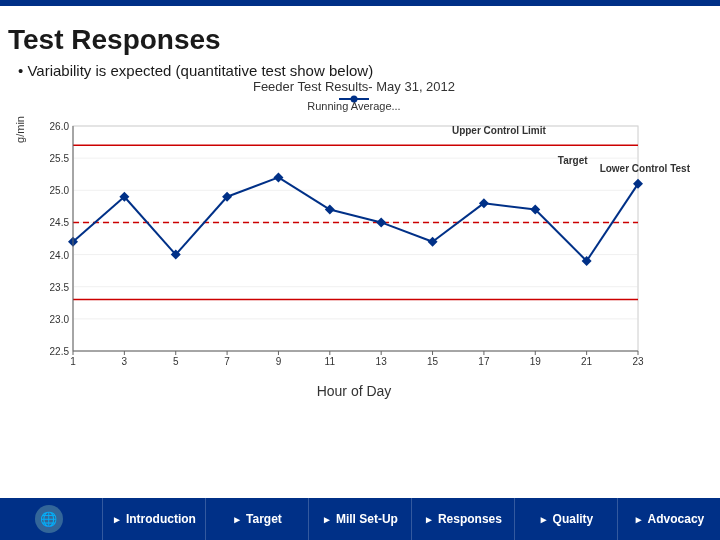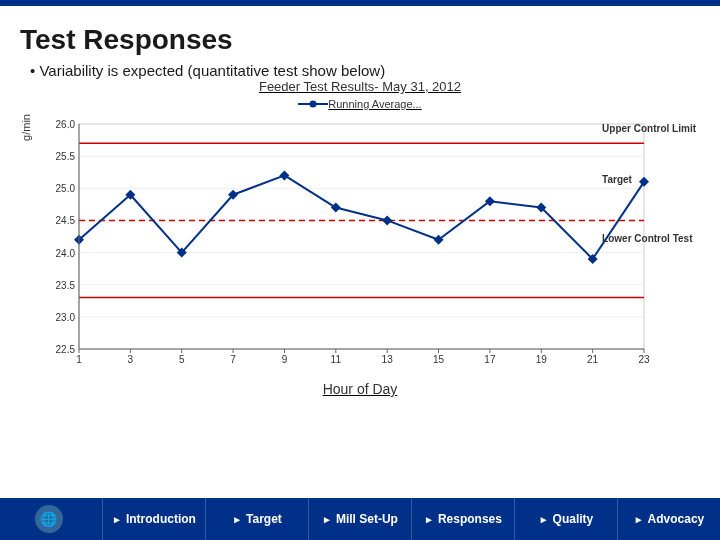--- a/index.html
+++ b/index.html
@@ -13,59 +13,59 @@
     }
 
     
     .top-bar {
       height: 6px;
       background: #003087;
       width: 100%;
     }
 
     .main-content {
-      padding: 18px 20px 0 20px;
+      padding: 18px 20px 0 8px;
     }
 
     .page-title {
       font-size: 28px;
       font-weight: bold;
       color: #1a1a1a;
       margin-bottom: 6px;
     }
 
     .bullet-point {
       font-size: 15px;
       color: #1a1a1a;
       margin-left: 10px;
     }
 
     .chart-container {
       position: relative;
       margin: 0 auto;
       width: 680px;
       height: 340px;
-      text-decoration: underline;
     }
 
     .chart-title {
       text-align: center;
       font-size: 13px;
       color: #333;
       margin-bottom: 4px;
     }
 
     .legend {
       text-align: center;
       font-size: 11px;
       color: #333;
       margin-bottom: 4px;
       display: flex;
       align-items: center;
       justify-content: center;
+      flex-direction: column;
     }
 
     .legend-line {
       display: inline-block;
       width: 30px;
       height: 2px;
       background: #003087;
       position: relative;
     }
 
@@ -145,22 +145,22 @@
 
     .nav-icon-globe {
       background: #336699;
       font-size: 14px;
     }
 
     .right-labels {
       position: absolute;
       right: 4px;
       display: flex;
-      flex-direction: column;
-      gap: 0;
+      flex-direction: row;
+      gap: 12px;
       font-size: 10px;
       font-weight: bold;
       color: #333;
     }
   </style>
 </head>
 <body>
 
 <div class="top-bar"></div>
 

